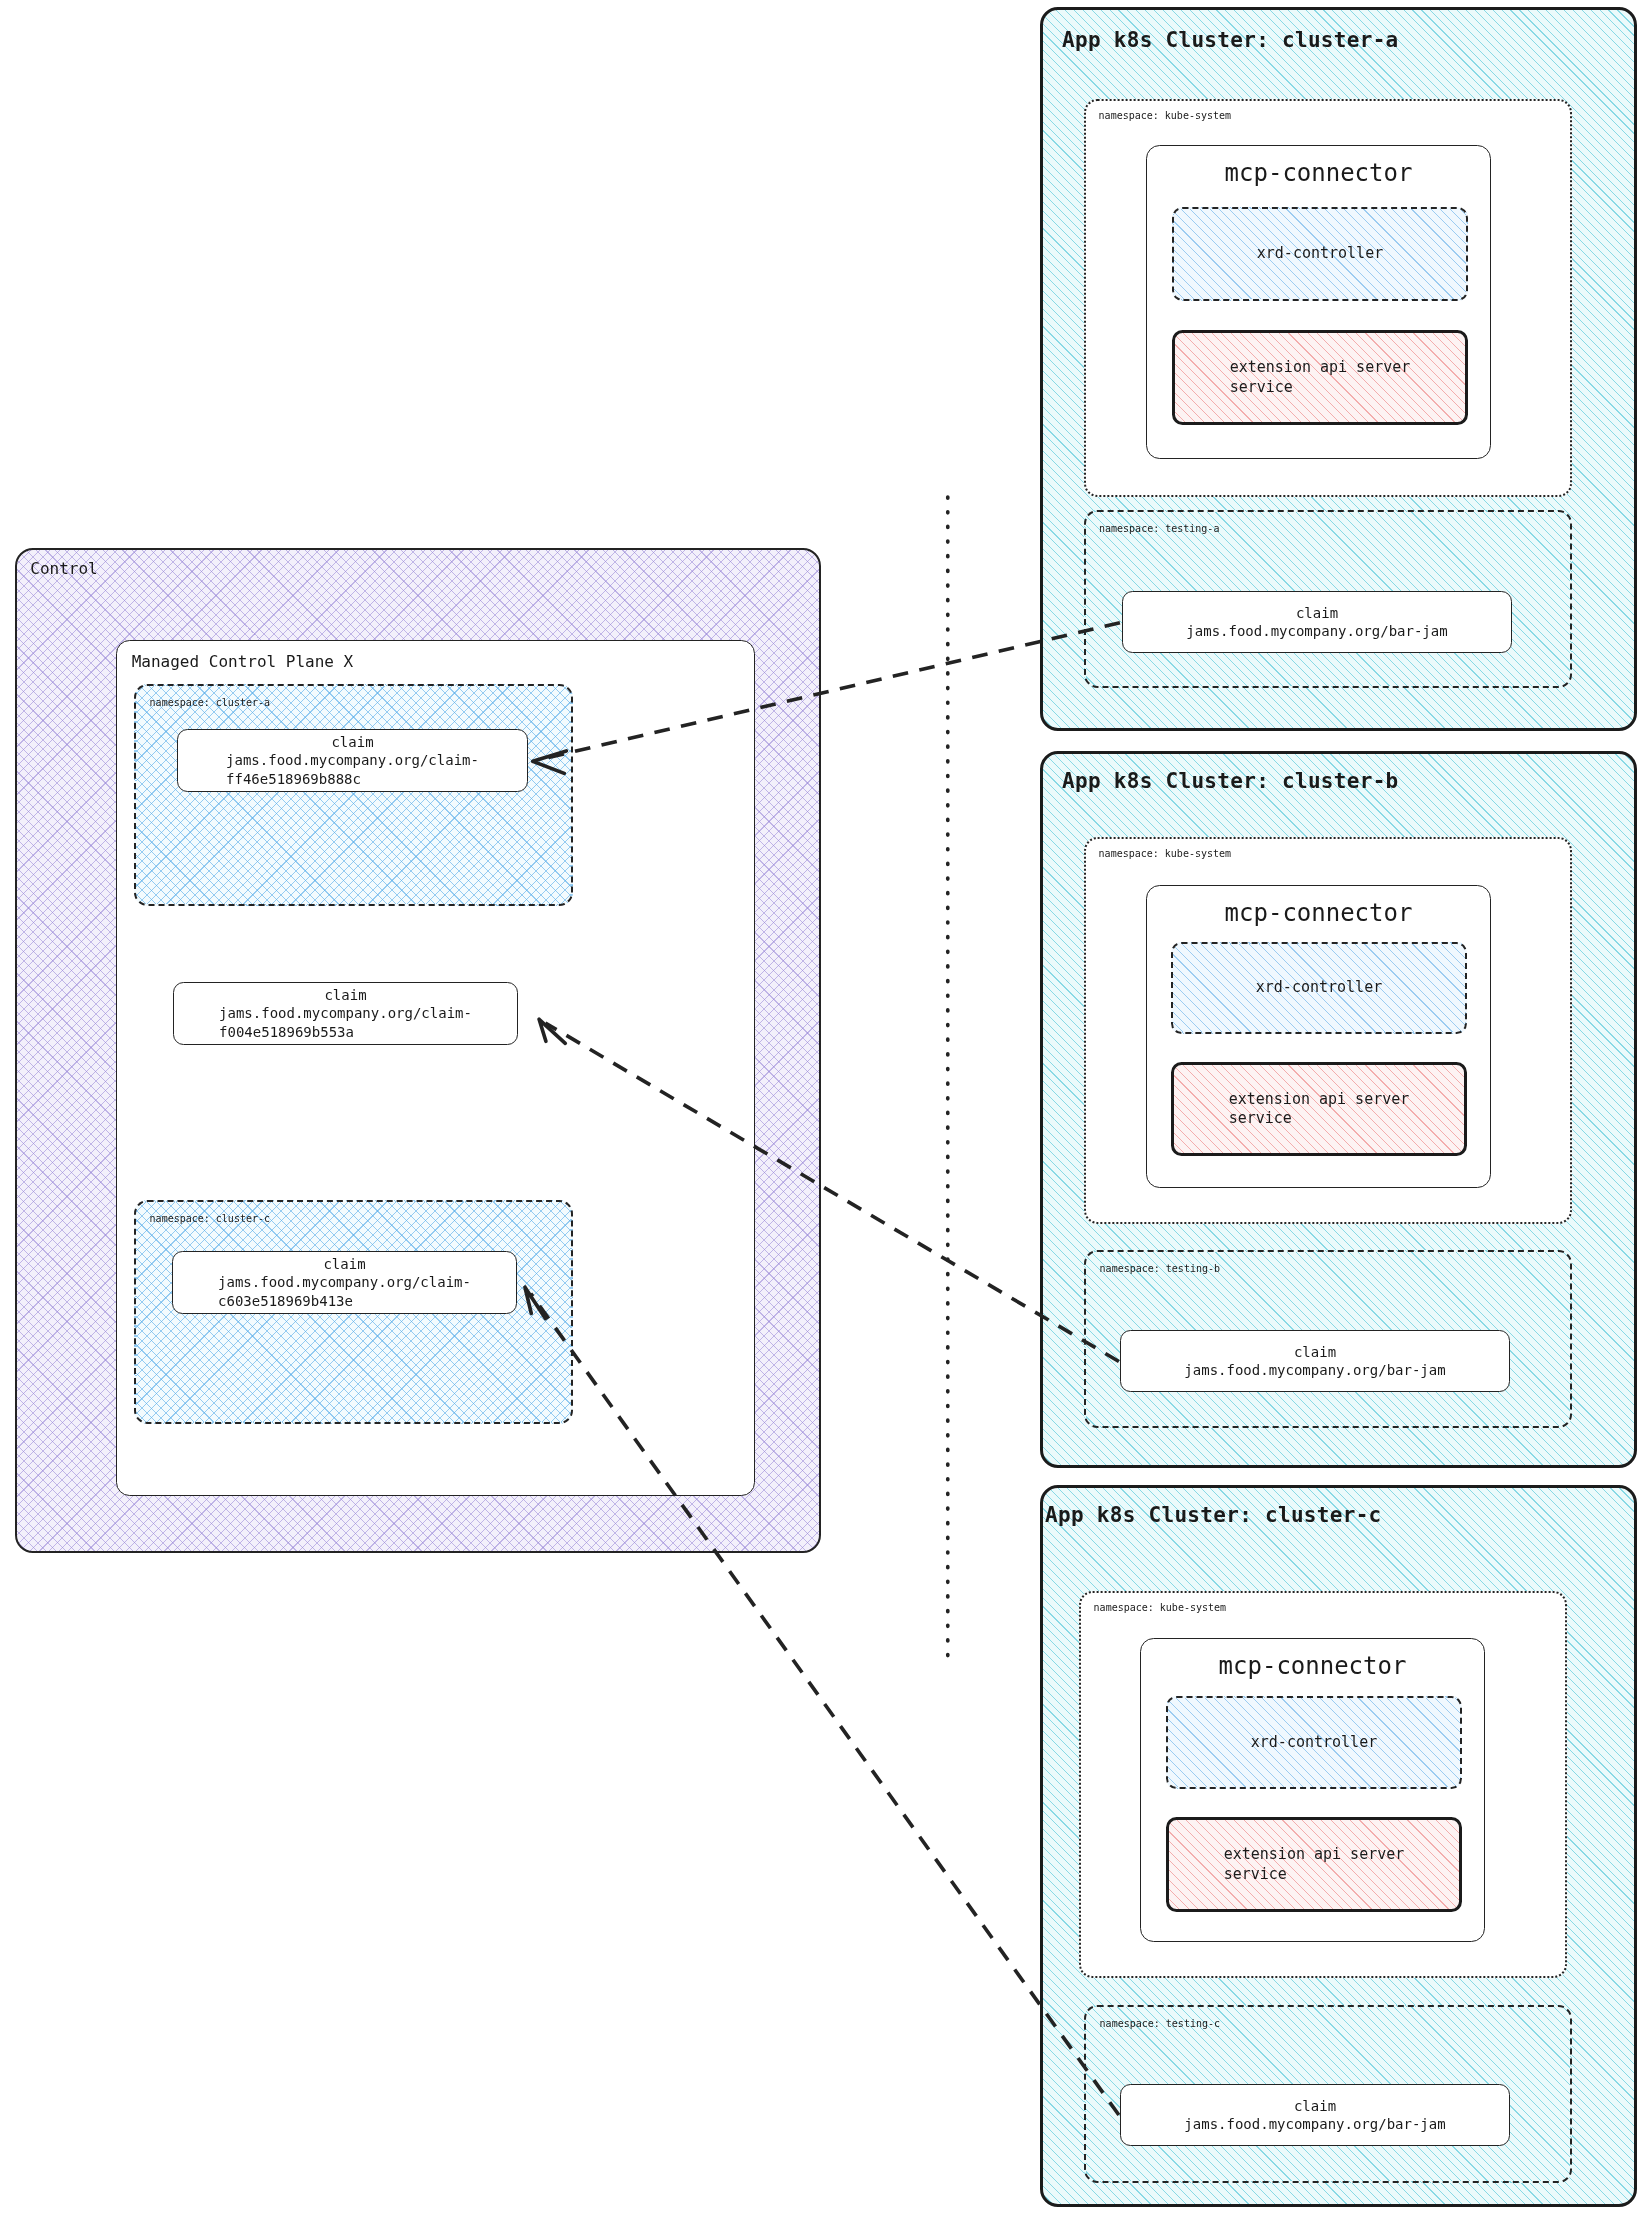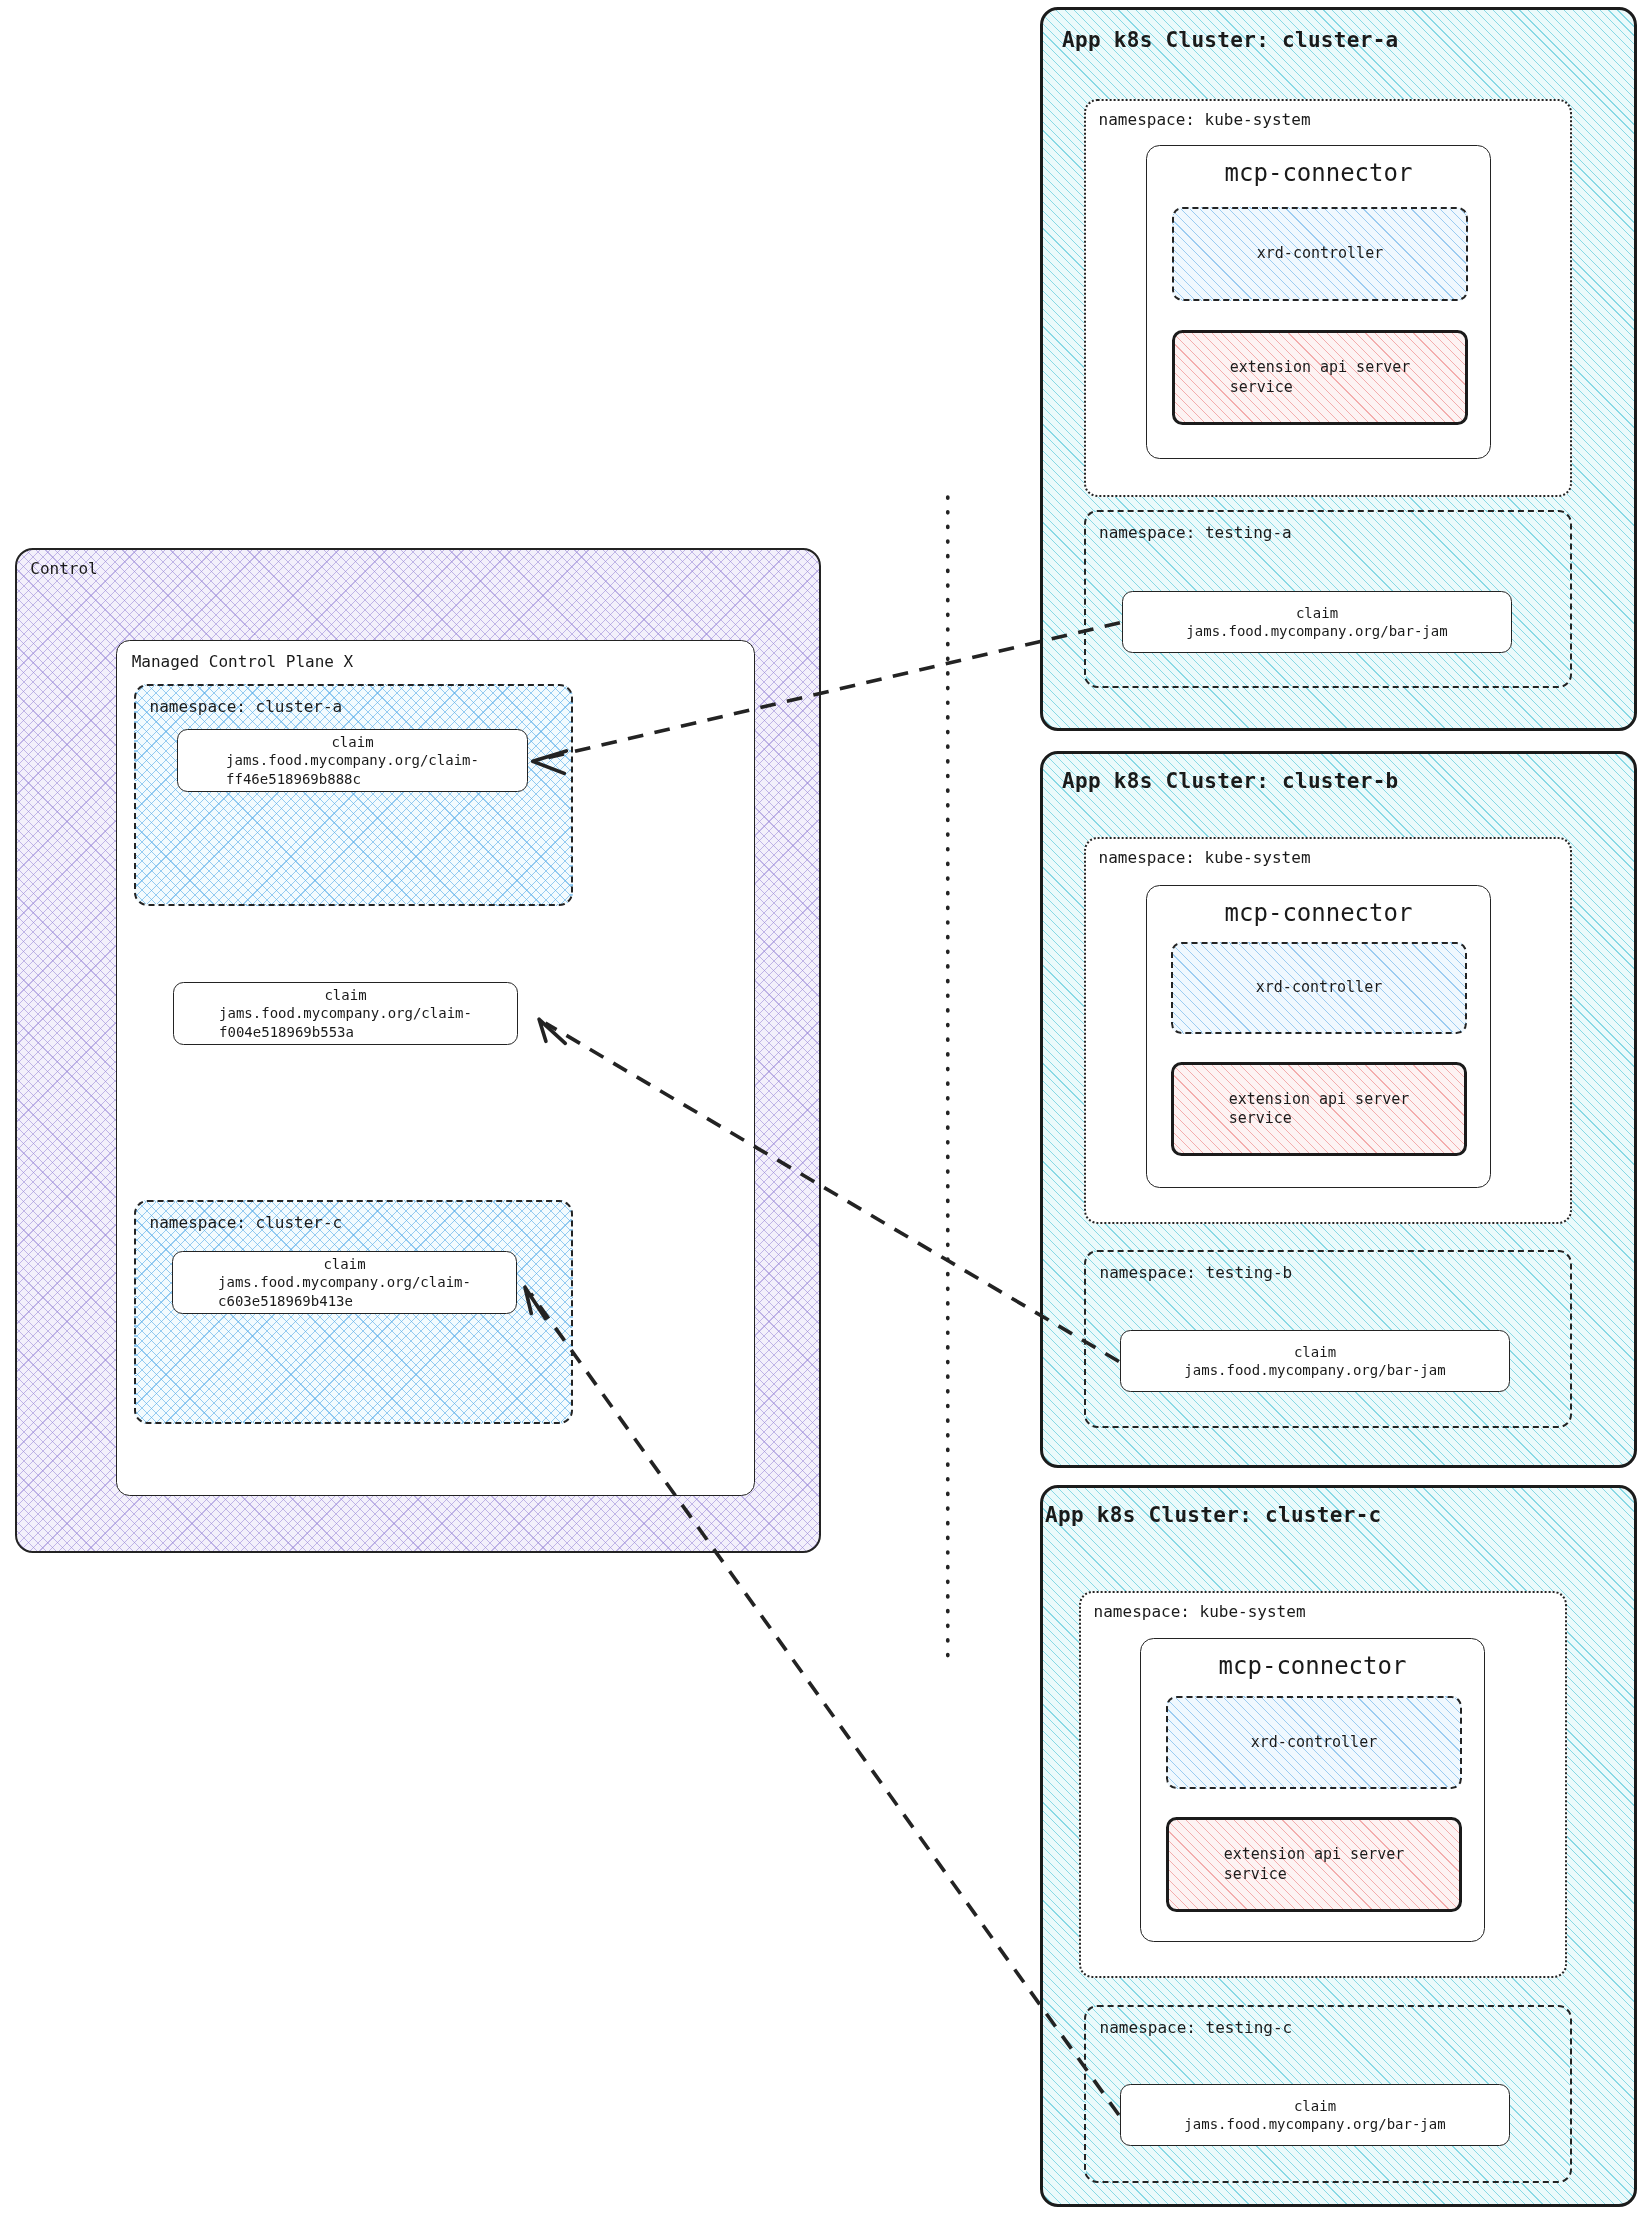--- a/index.html
+++ b/index.html
@@ -57,21 +57,21 @@
   .b-dash-thin{border:2.1px dashed #232323;}
   .b-dot{border:2.1px dotted #232323;}
 
   .r-lg{border-radius:18px;}
   .r-md{border-radius:13.6px;}
   .r-sm{border-radius:10.5px;}
 
   
   .t-cluster{font-size:21px;font-weight:700;letter-spacing:0.3px;}
   .t-section{font-size:16px;font-weight:400;}
-  .t-ns{font-size:16px;font-weight:400;}
+  .t-ns{font-size:10px;font-weight:400;}
   .t-mcp{font-size:24px;font-weight:400;}
   .t-node{font-size:15px;font-weight:400;}
   .t-claim{font-size:14px;font-weight:400;}
 
   .center{
     position:absolute;inset:0;
     display:flex;flex-direction:column;
     align-items:center;justify-content:center;
     white-space:pre-line;line-height:1.3;
   }

